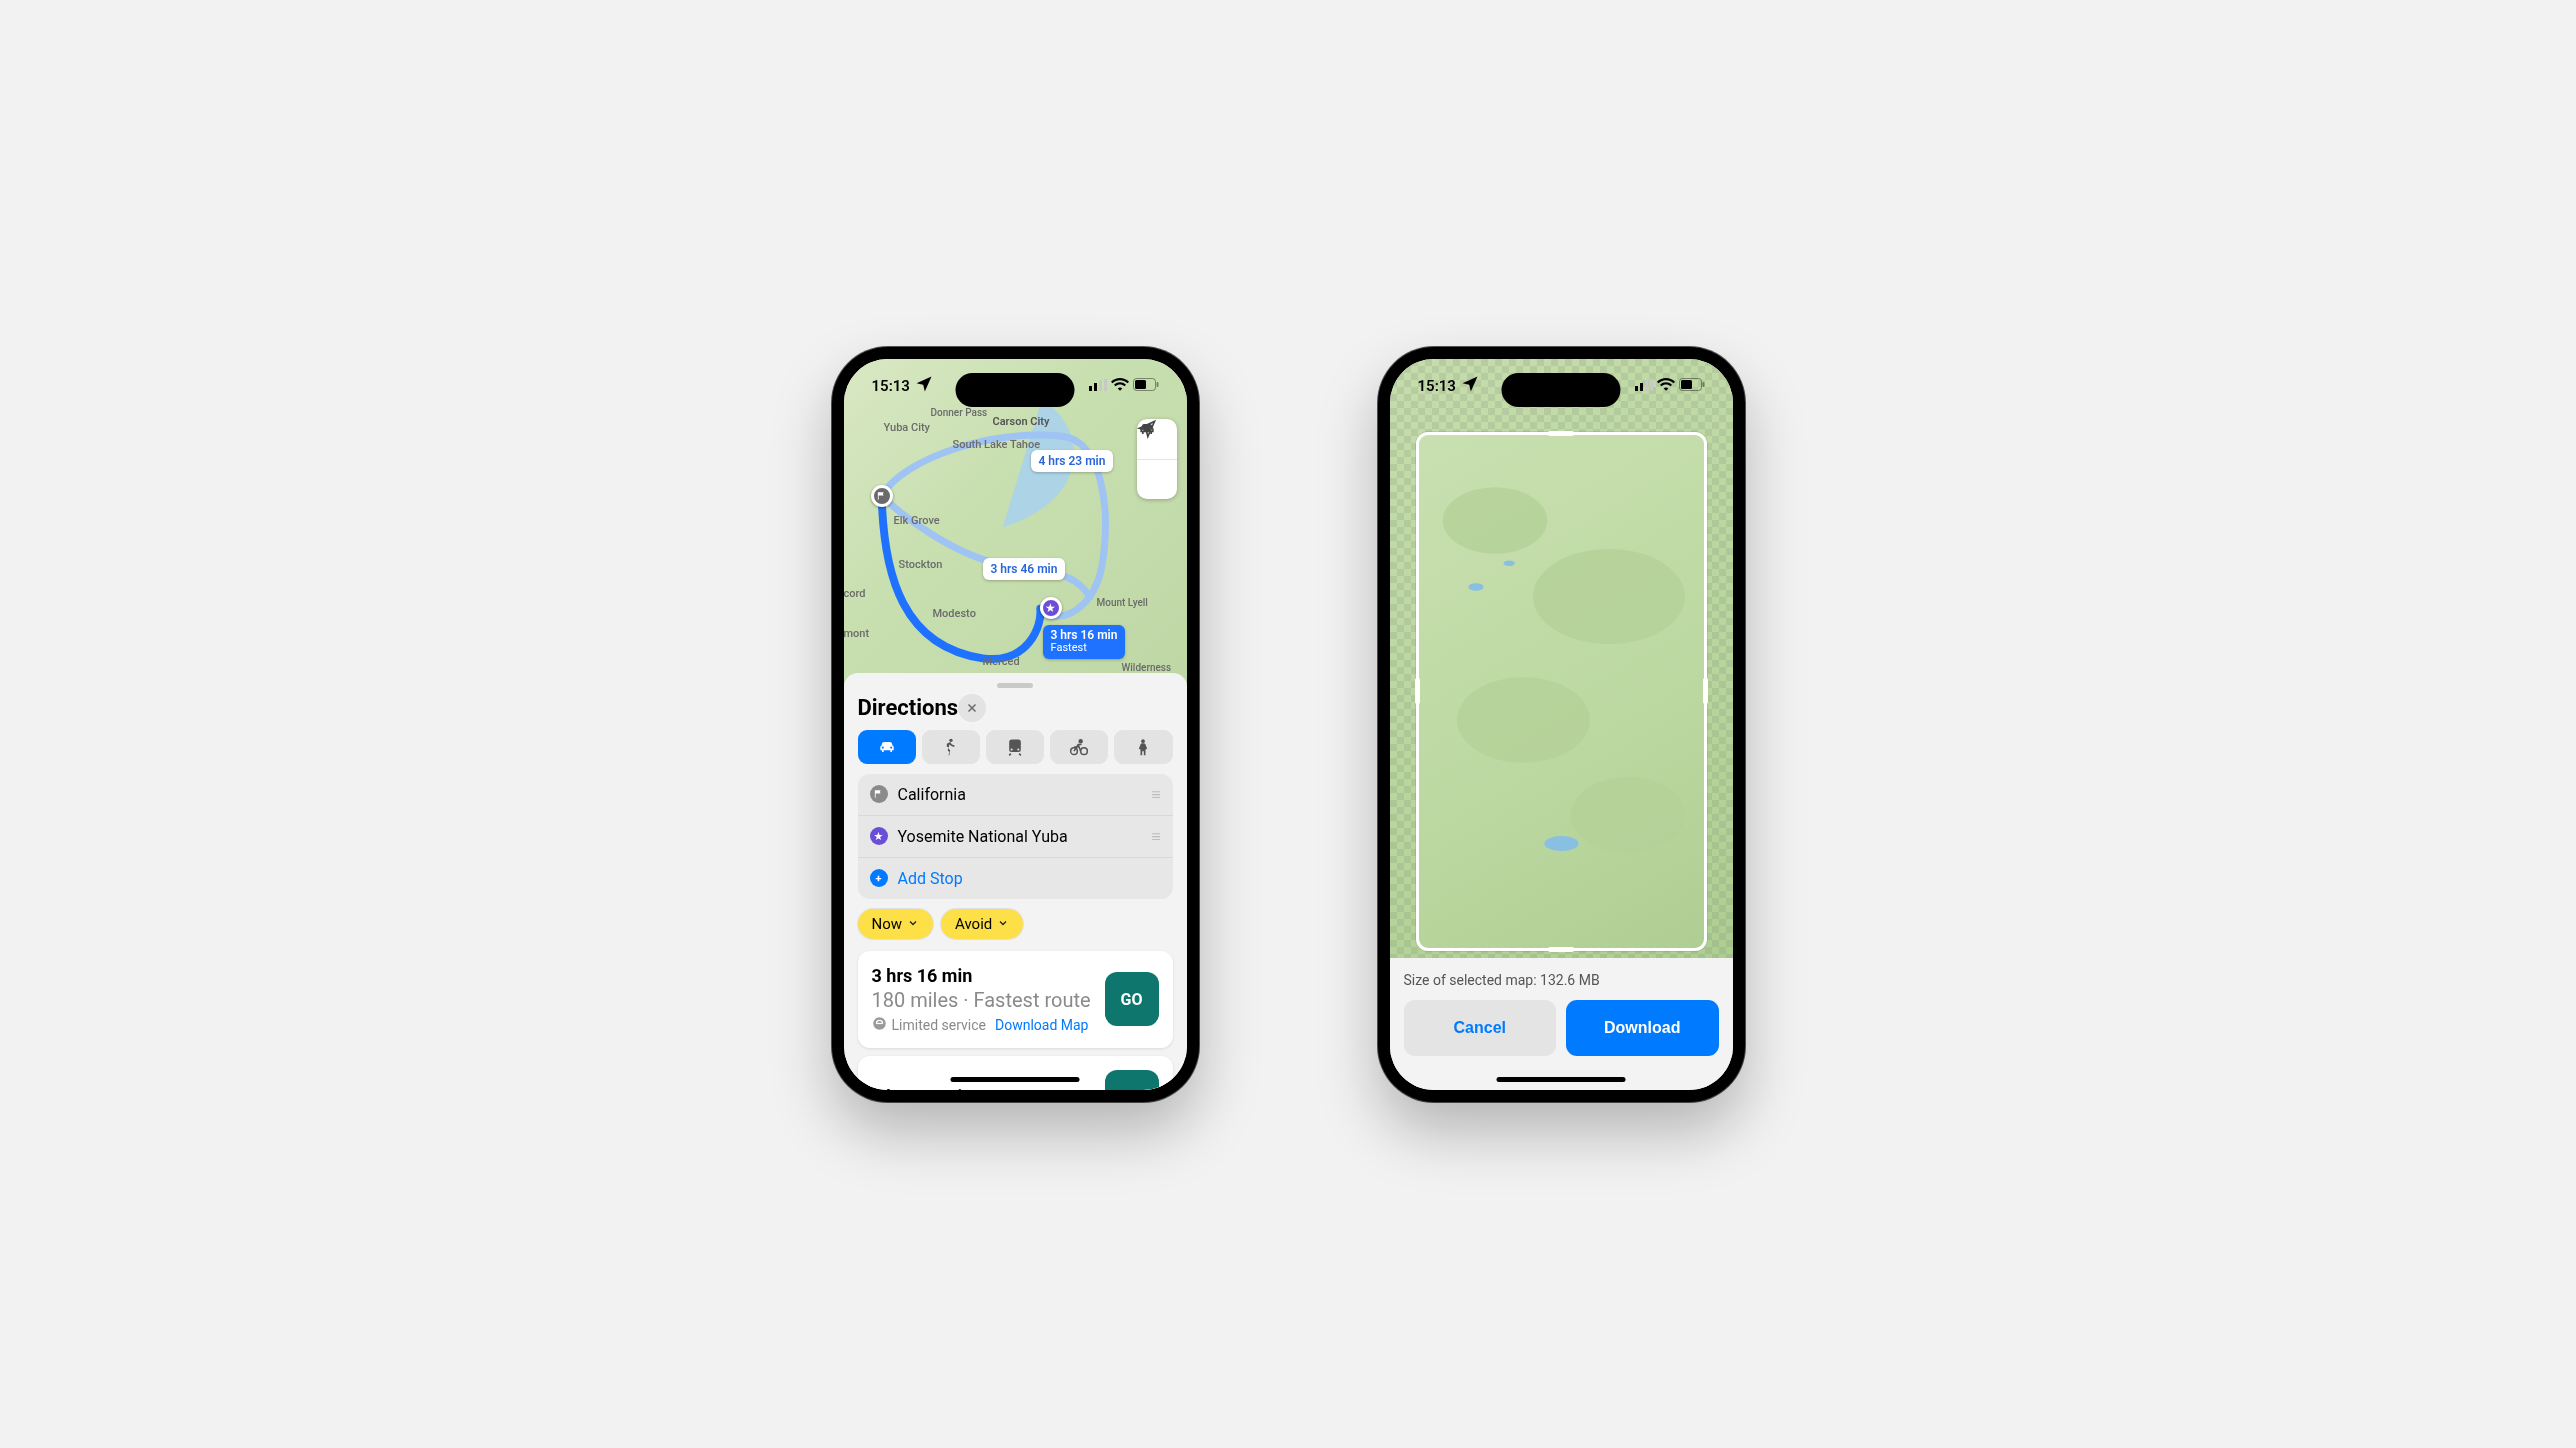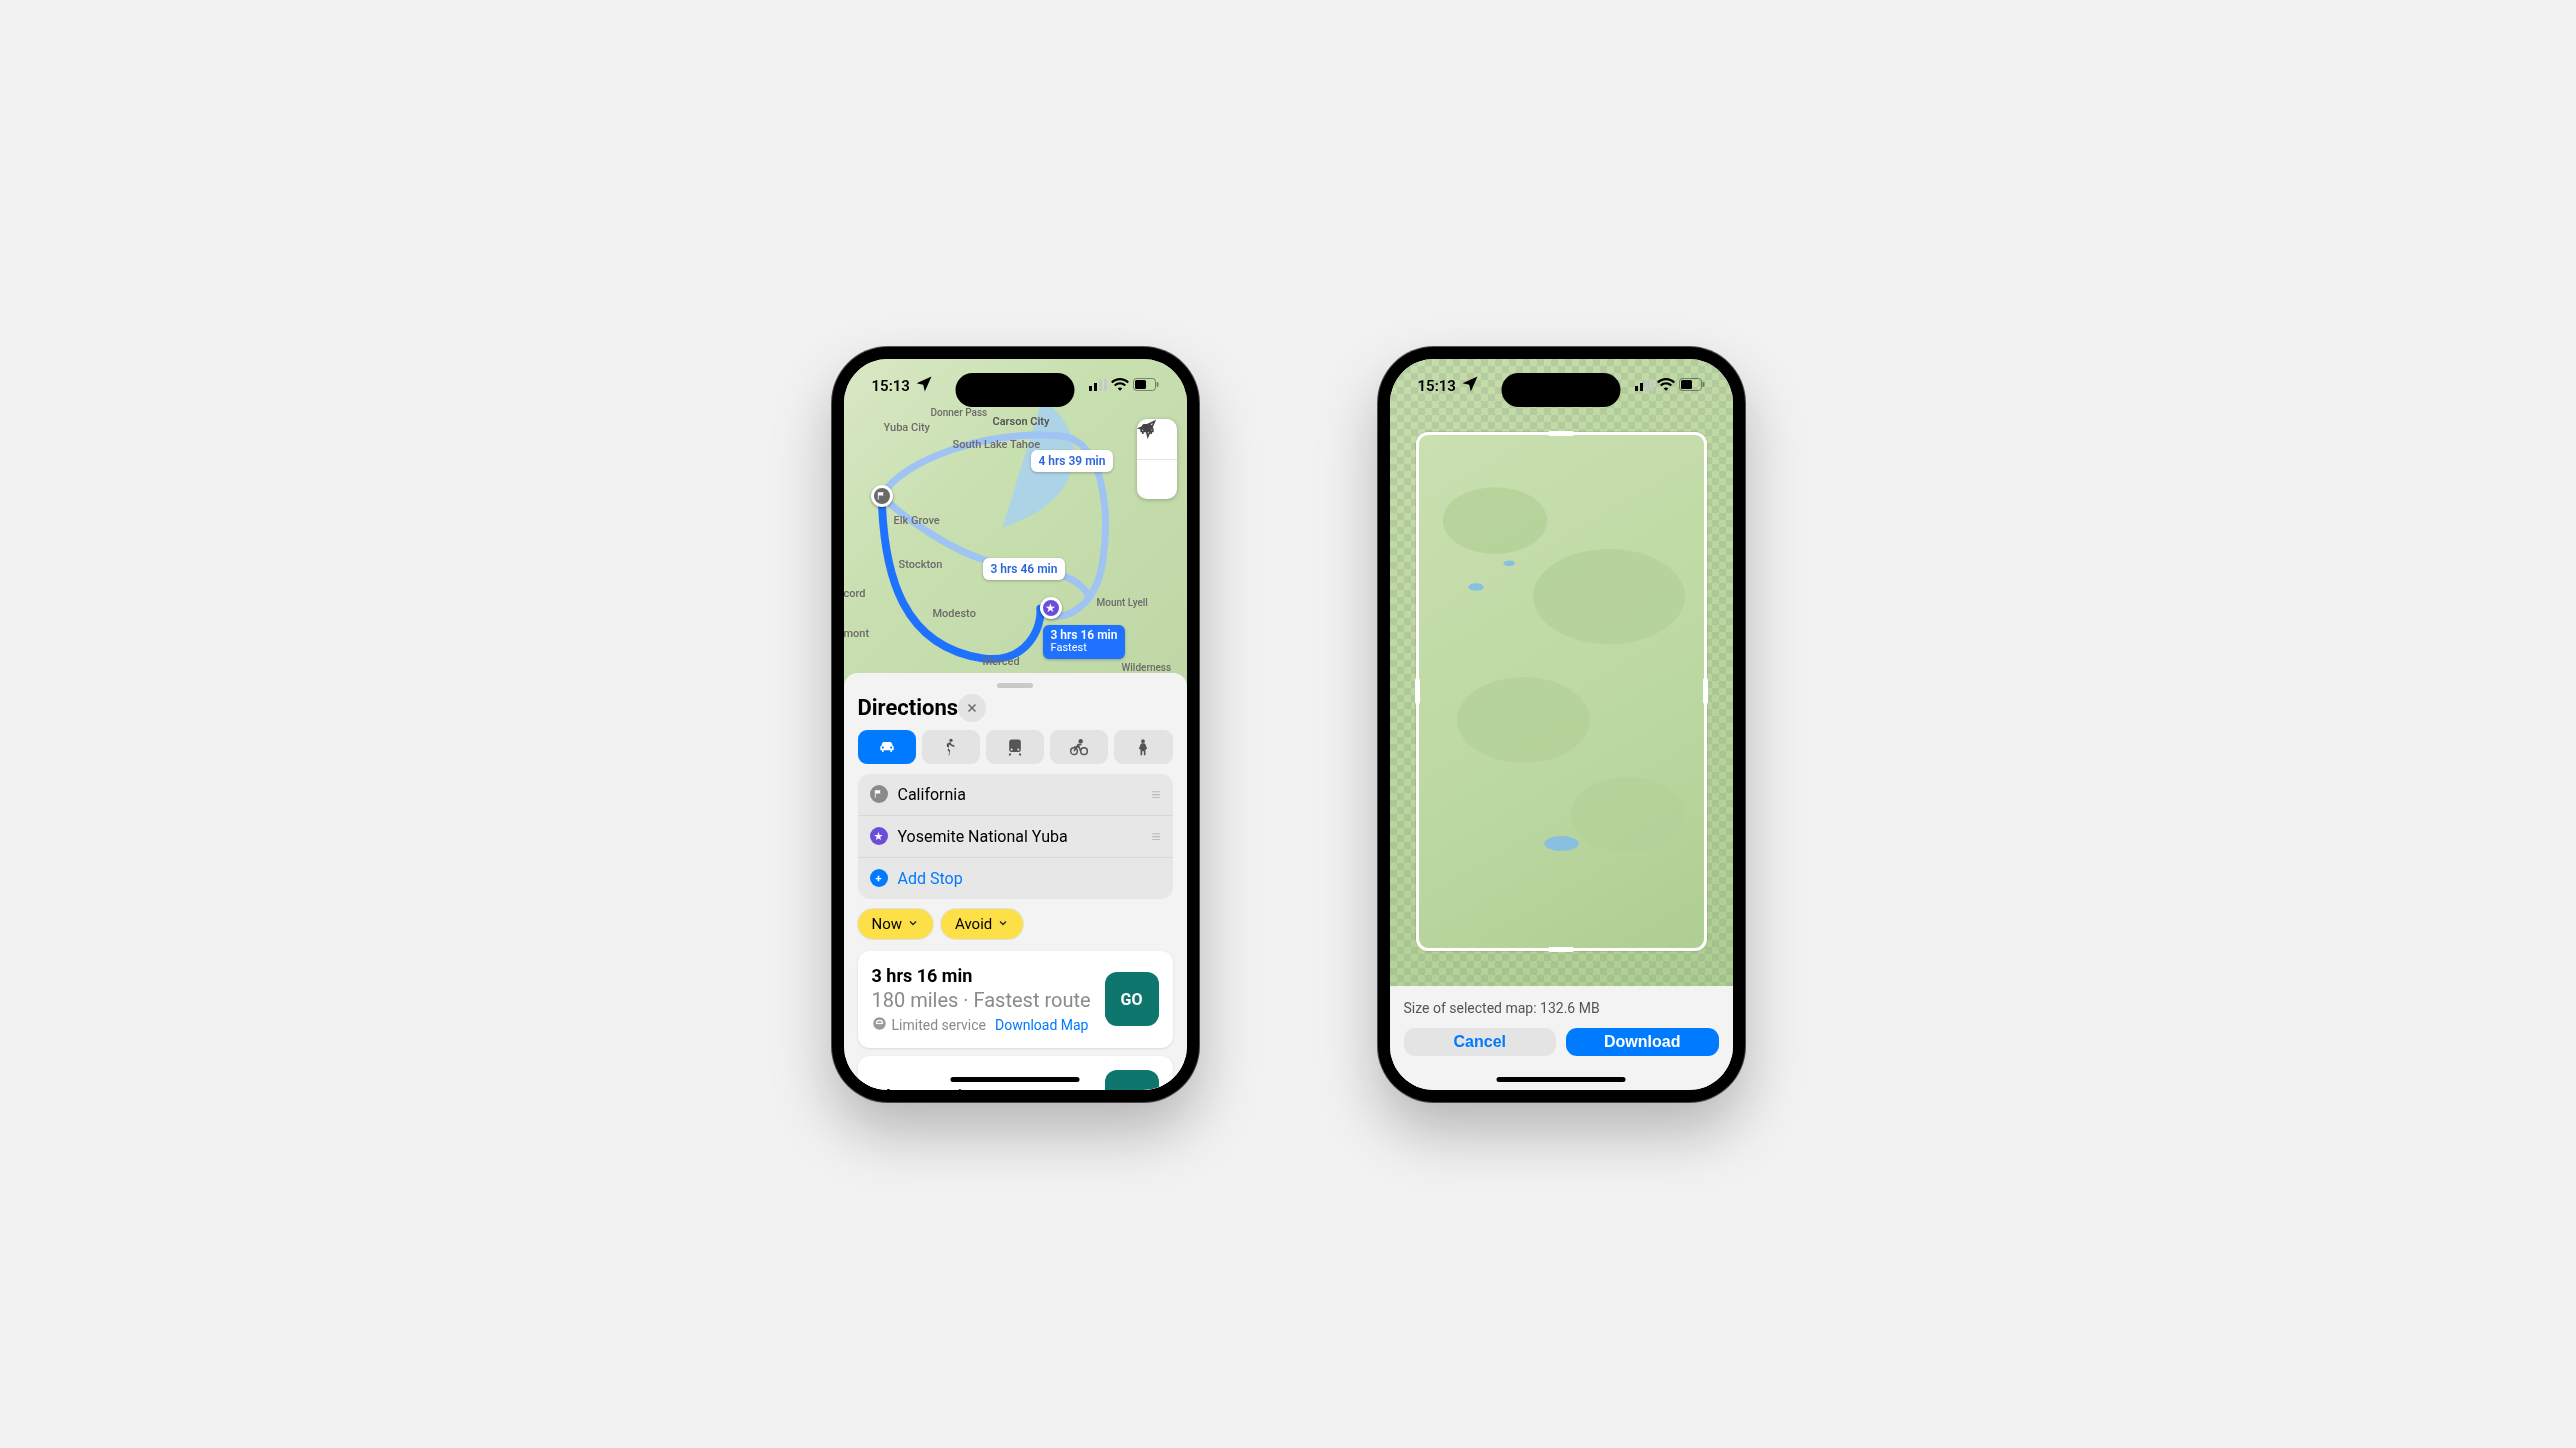--- a/index.html
+++ b/index.html
@@ -230,21 +230,21 @@
   .dl-frame .h2{bottom:-4px;left:50%;transform:translateX(-50%);width:26px;height:5px;}
   .dl-frame .h3{left:-4px;top:50%;transform:translateY(-50%);width:5px;height:26px;}
   .dl-frame .h4{right:-4px;top:50%;transform:translateY(-50%);width:5px;height:26px;}
   .dl-bottom {
     position:absolute;left:0;right:0;bottom:0;
     background:#f3f3f3;padding:14px 14px 34px;
   }
   .dl-size { text-align:left;font-size:14px;color:#555;margin-bottom:12px;}
   .dl-btns { display:flex;gap:10px;}
   .dl-btns button {
-    flex:1;height:28px;border:none;border-radius:11px;font-size:16px;font-weight:600;
+    flex:1;height:56px;border:none;border-radius:11px;font-size:16px;font-weight:600;
   }
   .dl-cancel { background:#e4e4e4;color:#007aff;}
   .dl-download { background:#007aff;color:#fff;}
 
   
   .ico { width:20px;height:20px; }
 </style>
 </head>
 <body>
 
@@ -309,21 +309,21 @@
       <span class="map-label" style="left:109px;top:79px;">South Lake Tahoe</span>
       <span class="map-label" style="left:50px;top:155px;">Elk Grove</span>
       <span class="map-label" style="left:55px;top:199px;">Stockton</span>
       <span class="map-label" style="left:89px;top:248px;">Modesto</span>
       <span class="map-label" style="left:139px;top:296px;">Merced</span>
       <span class="map-label" style="left:253px;top:238px;font-size:10px;">Mount Lyell</span>
       <span class="map-label" style="left:278px;top:303px;font-size:10px;">Wilderness</span>
       <span class="map-label" style="left:0px;top:268px;">mont</span>
       <span class="map-label" style="left:0px;top:228px;">cord</span>
 
-      <div class="route-callout" style="left:187px;top:91px;">4 hrs 39 min</div>
+      <div class="route-callout" style="left:187px;top:91px;">4 hrs 23 min</div>
       <div class="route-callout" style="left:139px;top:199px;">3 hrs 46 min</div>
       <div class="route-callout primary" style="left:199px;top:266px;">
         <span>3 hrs 16 min</span>
         <span class="sub">Fastest</span>
       </div>
 
       <div class="map-btns">
         <div>
           <svg class="ico" viewBox="0 0 24 24" fill="currentColor">
               <path d="M5 11l1-3c.3-1 1.2-2 2.3-2h7.4c1.1 0 2 .9 2.3 2l1 3h1v5h-2v2h-2v-2H8v2H6v-2H4v-5h1zm2 3a1.3 1.3 0 100-2.6A1.3 1.3 0 007 14zm10 0a1.3 1.3 0 100-2.6 1.3 1.3 0 000 2.6z"></path>

